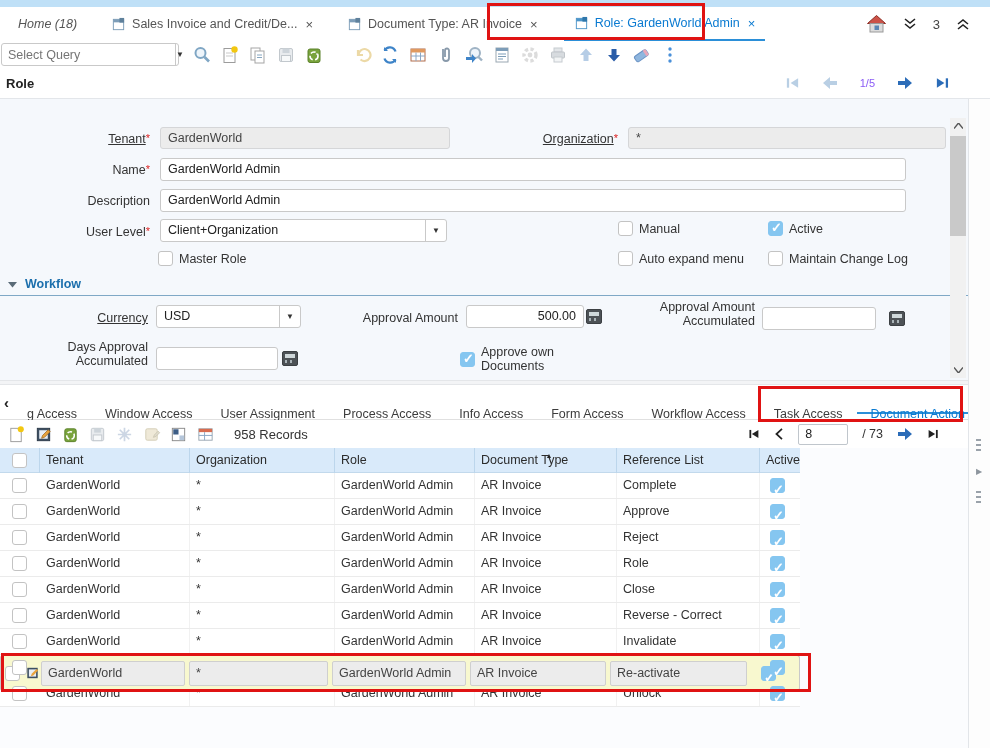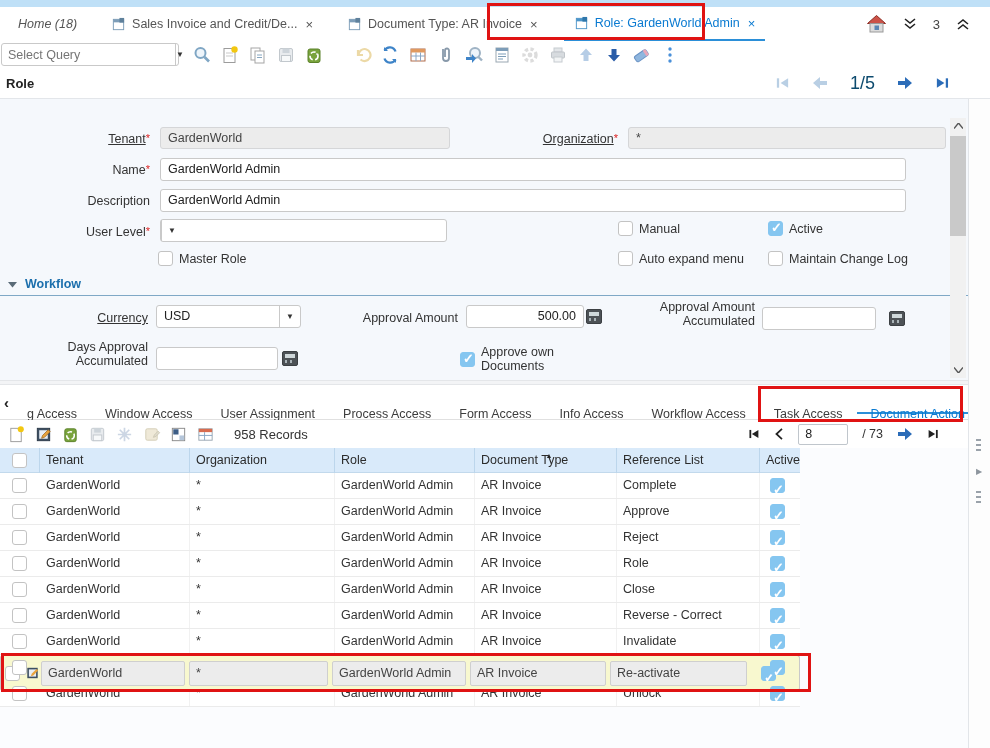--- a/index.html
+++ b/index.html
@@ -24,21 +24,21 @@
   #querybox { width:178px; height:23px; border:1px solid #c9c9c9; border-radius:3px; margin-left:1px; display:flex; background:#fff; }
   #querybox input { flex:1; border:0; outline:0; padding:0 6px; font:inherit; color:#999; background:transparent; }
   #querybox .dd { width:20px; border-left:1px solid #c9c9c9; display:flex; align-items:center; justify-content:center; color:#333; font-size:8px; }
   .tbi { width:22px; height:22px; margin-left:6px; display:flex; align-items:center; justify-content:center; }
   .tbi.gap { margin-left:26px; }
 
   
   #winheader { left:0; top:68px; width:990px; height:31px; background:#fff; border-bottom:1px solid #e3e6ea; display:flex; align-items:center; }
   #wintitle { font-weight:bold; font-size:13px; color:#222; padding-left:6px; }
   #winnav { margin-left:auto; display:flex; align-items:center; gap:22px; padding-right:40px; }
-  #recpos { color:#0c4a6e; font-size:18px; }
+  #recpos { color:#8b5cf6; font-size:11px; }
 
   
   #formpanel { left:0; top:99px; width:968px; height:281px; background:#f5f8fc; overflow:hidden; }
   .lbl { position:absolute; text-align:right; color:#333; }
   .req { color:#d22; font-size:11px; vertical-align:top; font-style:normal; }
   .lbl u { text-decoration:underline; }
   .ro { position:absolute; background:#ececec; border:1px solid #d5d6d8; border-radius:3px; height:22px; line-height:20px; padding:0 7px; color:#444; }
   .wi { position:absolute; background:#fff; border:1px solid #c9c9c9; border-radius:3px; height:23px; line-height:21px; padding:0 7px; color:#222; }
   .sel { position:absolute; background:#fff; border:1px solid #c9c9c9; border-radius:3px; height:23px; display:flex; }
   .sel .val { flex:1; line-height:21px; padding:0 7px; color:#222; }
@@ -324,20 +324,21 @@
   <span class="ro" style="left:628px;top:28px;width:318px">*</span>
 
   <span class="lbl" style="left:0;top:64px;width:150px"><span>Name</span><i class="req">*</i></span>
   <span class="wi" style="left:160px;top:59px;width:746px">GardenWorld Admin</span>
 
   <span class="lbl" style="left:0;top:95px;width:150px">Description</span>
   <span class="wi" style="left:160px;top:90px;width:746px">GardenWorld Admin</span>
 
   <span class="lbl" style="left:0;top:126px;width:150px"><span>User Level</span><i class="req">*</i></span>
   <div class="sel" style="left:160px;top:120px;width:287px">
+    <span class="val">Client+Organization</span>
     <span class="dd">▼</span>
   </div>
   <span class="chkrow" style="left:618px;top:122px">
       <span class="cb"></span>
       <span>Manual</span>
     </span>
   <span class="chkrow" style="left:768px;top:122px">
       <span class="cb on"></span>
       <span>Active</span>
     </span>
@@ -400,22 +401,22 @@
 
 <div id="splitter" class="abs"></div>
 
 <div id="detailtabs" class="abs">
   <span class="tscroll">‹</span>
   <span id="dtabs-host" style="display:flex;align-items:center">
       <span class="dtab">g Access</span>
       <span class="dtab">Window Access</span>
       <span class="dtab">User Assignment</span>
       <span class="dtab">Process Access</span>
+      <span class="dtab">Info Access</span>
       <span class="dtab">Form Access</span>
-      <span class="dtab">Info Access</span>
       <span class="dtab">Workflow Access</span>
       <span class="dtab">Task Access</span>
       <span class="dtab active">Document Action Access</span>
     </span>
 
 </div>
 
 <div id="gridtoolbar" class="abs">
   <span class="gti">
       <svg width="19" height="19" viewBox="0 0 20 20">

